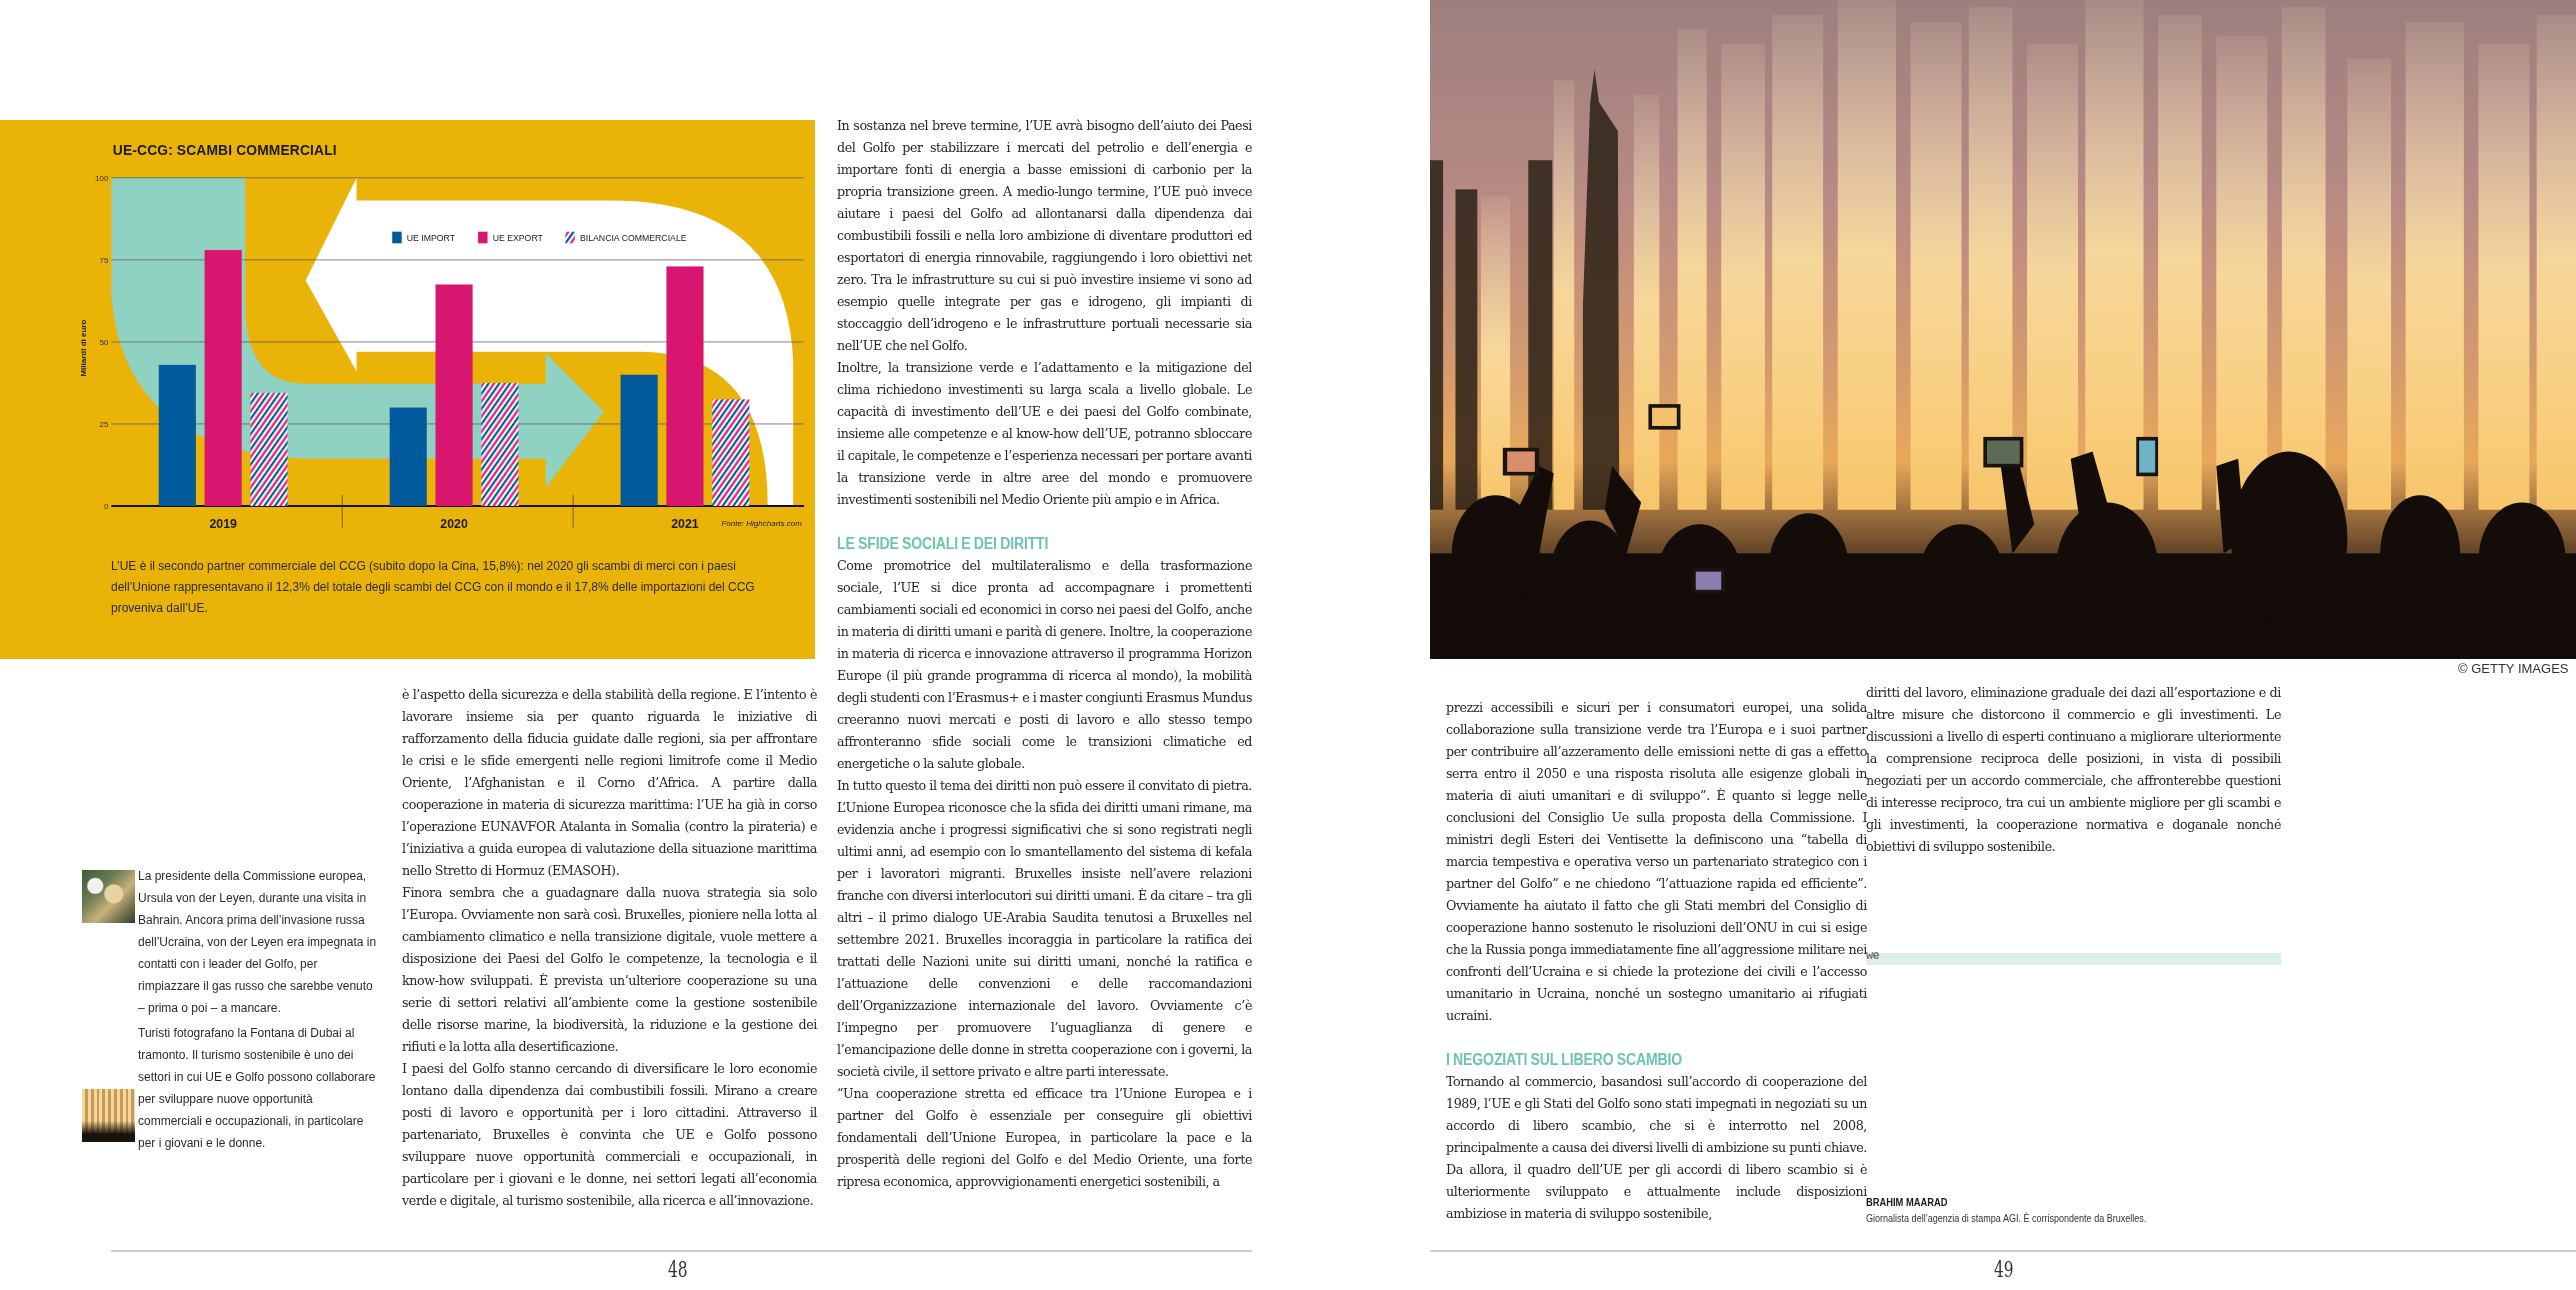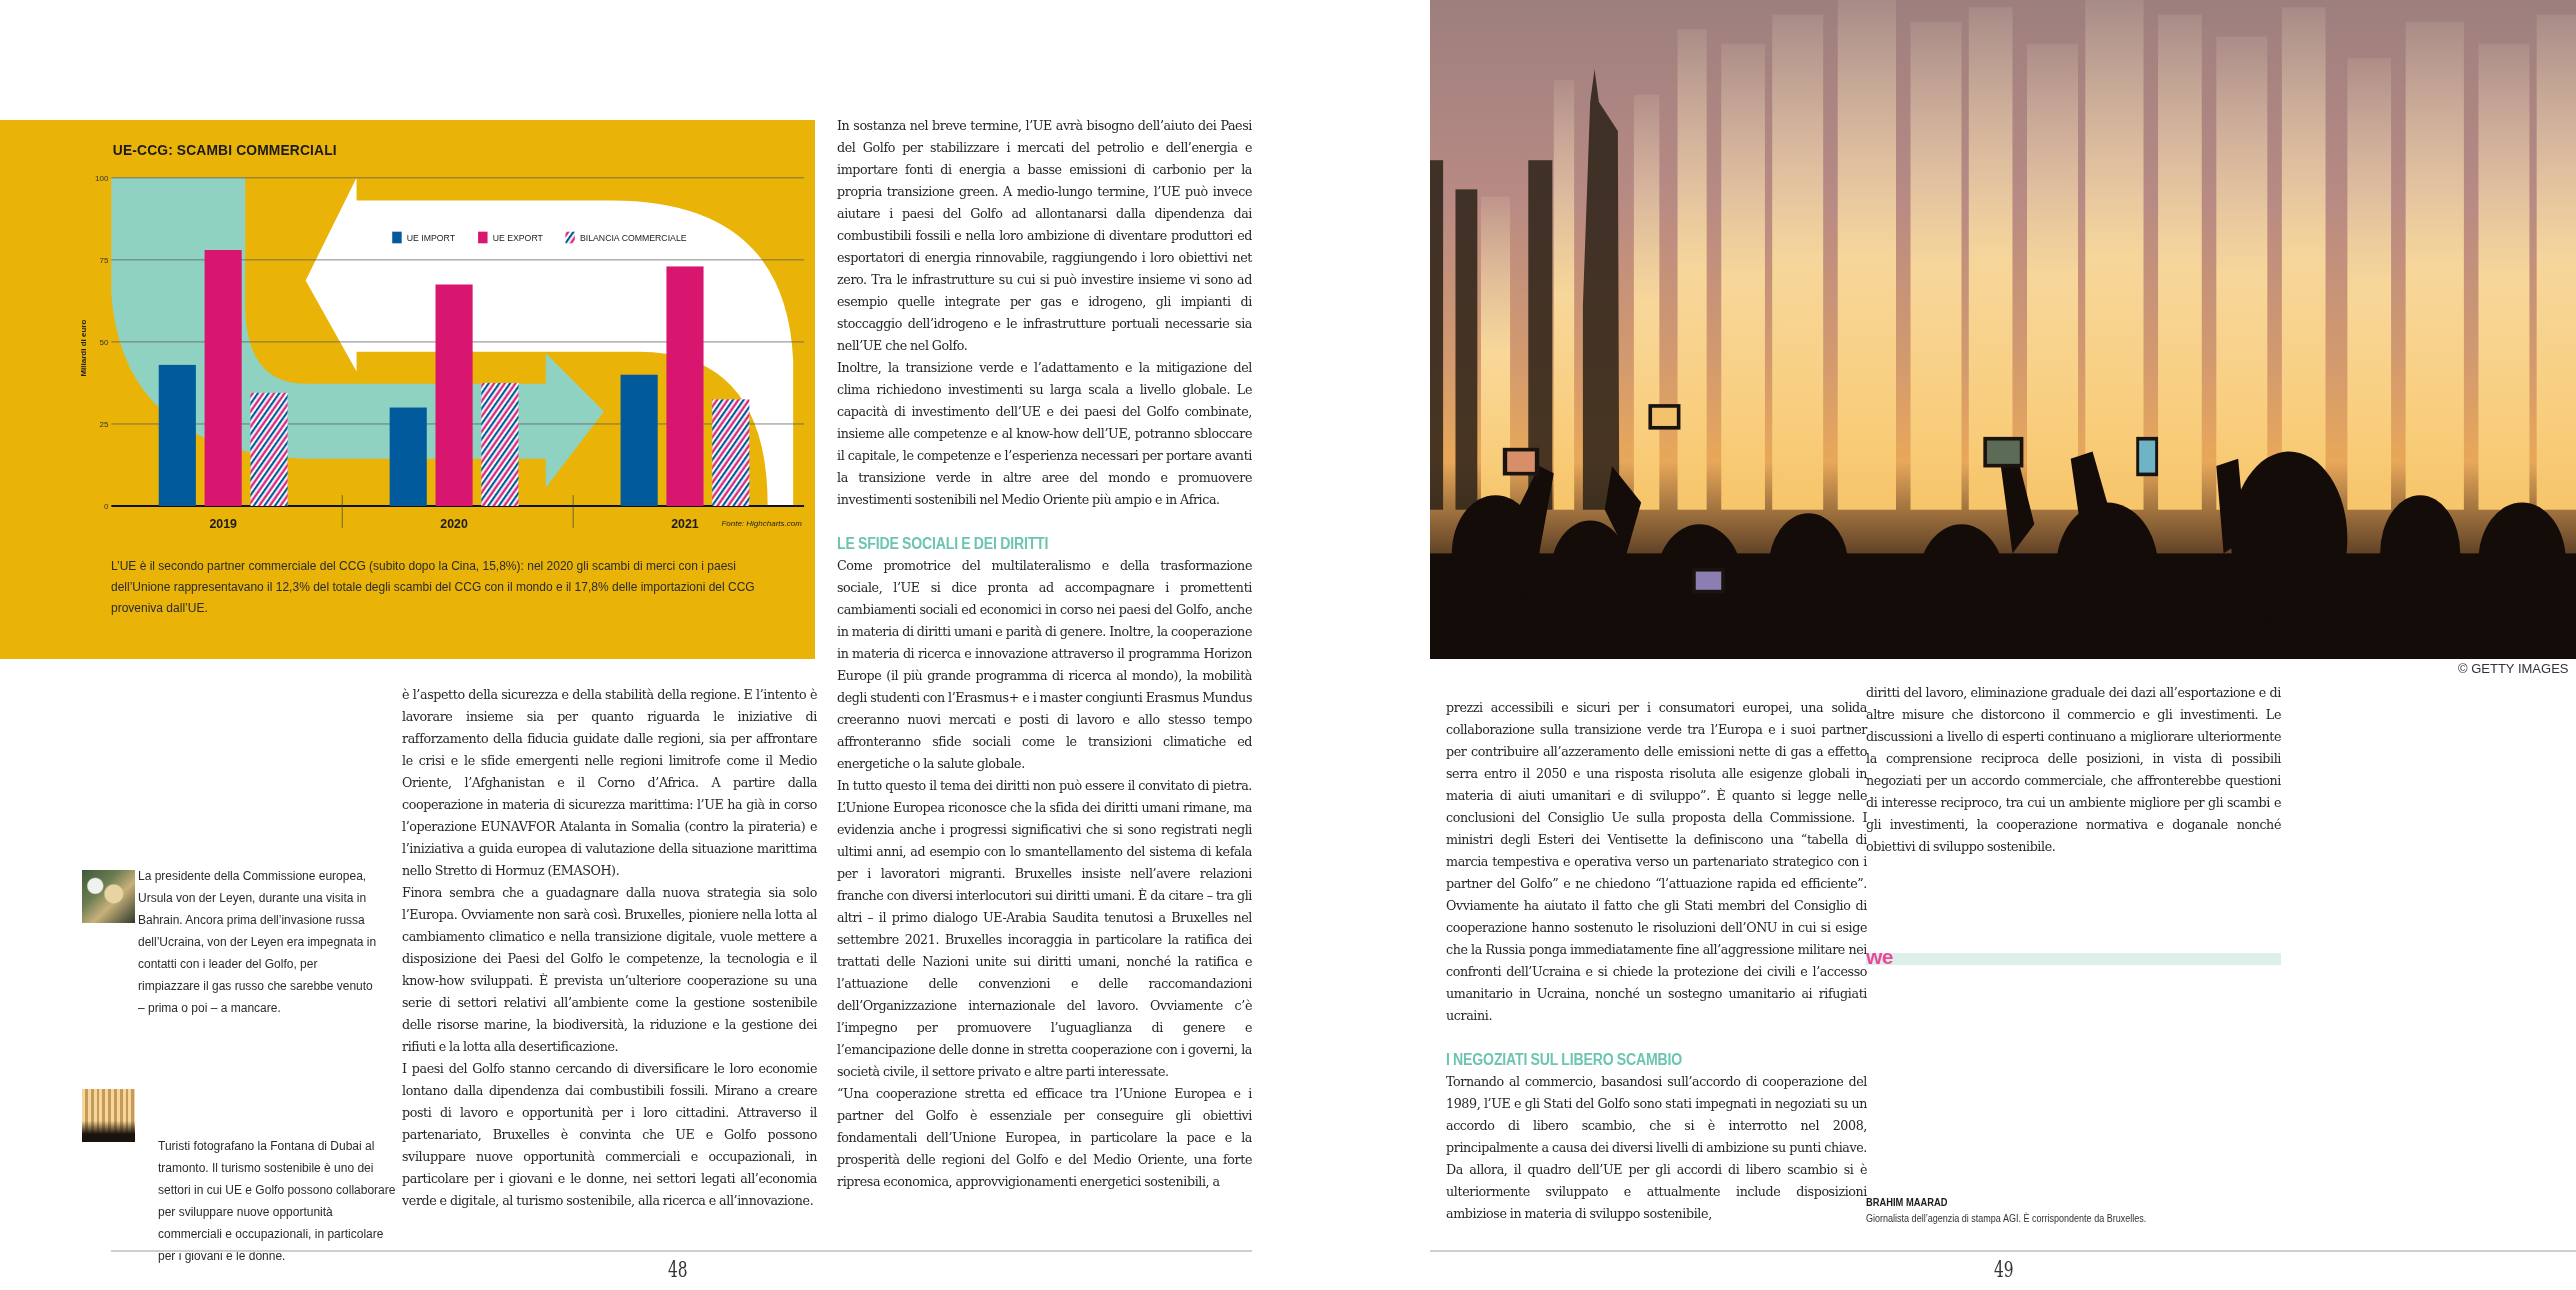--- a/index.html
+++ b/index.html
@@ -38,22 +38,22 @@
   
   .rule { position:absolute; height:1.5px; background:#cfcfcf; }
   .page-num { position:absolute; font-family:"DejaVu Serif", serif; font-size:22px; color:#333;
               transform:scaleX(0.7); transform-origin:left top; }
   
   #photo { position:absolute; left:1430px; top:0; width:1146px; height:659px; overflow:hidden;
            background: linear-gradient(180deg, #9d7f7e 0%, #b88a84 30%, #d39a6e 55%, #e8a85a 70%, #3b2618 88%, #120b08 100%); }
   #photo-credit { position:absolute; left:2458px; top:661px; font-family:"Liberation Sans", sans-serif; font-size:13px; color:#333; }
   
   #we-bar { position:absolute; left:1866px; top:953px; width:415px; height:12.4px; background:#dcefe9; }
-  #we-logo { position:absolute; left:1866px; top:947px; font-family:Liberation Sans, sans-serif; font-weight:bold;
-             font-size:21px; color:#ec4899; letter-spacing:-0.7px; line-height:19px; }
+  #we-logo { position:absolute; left:1866px; top:947px; font-family:Liberation Mono, monospace; font-weight:bold;
+             font-size:12px; color:#737373; letter-spacing:-0.7px; line-height:19px; }
   #author-name { position:absolute; left:1866px; top:1196px; font-family:"Liberation Sans", sans-serif; font-weight:bold;
                  font-size:11px; color:#1b1b1b; transform:scaleX(0.85); transform-origin:left; }
   #author-bio { position:absolute; left:1866px; top:1212px; font-family:"Liberation Sans", sans-serif; font-size:11px;
                 color:#333; transform:scaleX(0.82); transform-origin:left; white-space:nowrap; }
 </style>
 </head>
 <body>
 
 <div id="chart-panel">
   <svg id="chart-svg" width="815" height="430" viewBox="0 0 1120 590" xmlns="http://www.w3.org/2000/svg">
@@ -112,21 +112,21 @@
         <text x="797" y="166" class="legend-label">BILANCIA COMMERCIALE</text>
       </g>
     <text class="source" x="1102" y="557" text-anchor="end">Fonte: Highcharts.com</text>
   </svg>
   <div id="chart-caption">L’UE è il secondo partner commerciale del CCG (subito dopo la Cina, 15,8%): nel 2020 gli scambi di merci con i paesi dell’Unione rappresentavano il 12,3% del totale degli scambi del CCG con il mondo e il 17,8% delle importazioni del CCG proveniva dall’UE.</div>
 </div>
 
 <div class="thumb" id="thumb-1"></div>
 <div class="photo-cap" style="top:865px;">La presidente della Commissione europea, Ursula von der Leyen, durante una visita in Bahrain. Ancora prima dell’invasione russa dell’Ucraina, von der Leyen era impegnata in contatti con i leader del Golfo, per rimpiazzare il gas russo che sarebbe venuto – prima o poi – a mancare.</div>
 <div class="thumb" id="thumb-2"></div>
-<div class="photo-cap" style="top:1135px;margin-left:20px;">Turisti fotografano la Fontana di Dubai al tramonto. Il turismo sostenibile è uno dei settori in cui UE e Golfo possono collaborare per sviluppare nuove opportunità commerciali e occupazionali, in particolare per i giovani e le donne.</div>
+<div class="photo-cap" style="top:1022px;">Turisti fotografano la Fontana di Dubai al tramonto. Il turismo sostenibile è uno dei settori in cui UE e Golfo possono collaborare per sviluppare nuove opportunità commerciali e occupazionali, in particolare per i giovani e le donne.</div>
 
 <div class="col" id="left-col-a" style="left:402px; top:684px; width:415px;">
   <p>è l’aspetto della sicurezza e della stabilità della regione. E l’intento è lavorare insieme sia per quanto riguarda le iniziative di rafforzamento della fiducia guidate dalle regioni, sia per affrontare le crisi e le sfide emergenti nelle regioni limitrofe come il Medio Oriente, l’Afghanistan e il Corno d’Africa. A partire dalla cooperazione in materia di sicurezza marittima: l’UE ha già in corso l’operazione EUNAVFOR Atalanta in Somalia (contro la pirateria) e l’iniziativa a guida europea di valutazione della situazione marittima nello Stretto di Hormuz (EMASOH).</p>
   <p>Finora sembra che a guadagnare dalla nuova strategia sia solo l’Europa. Ovviamente non sarà così. Bruxelles, pioniere nella lotta al cambiamento climatico e nella transizione digitale, vuole mettere a disposizione dei Paesi del Golfo le competenze, la tecnologia e il know-how sviluppati. È prevista un’ulteriore cooperazione su una serie di settori relativi all’ambiente come la gestione sostenibile delle risorse marine, la biodiversità, la riduzione e la gestione dei rifiuti e la lotta alla desertificazione.</p>
   <p>I paesi del Golfo stanno cercando di diversificare le loro economie lontano dalla dipendenza dai combustibili fossili. Mirano a creare posti di lavoro e opportunità per i loro cittadini. Attraverso il partenariato, Bruxelles è convinta che UE e Golfo possono sviluppare nuove opportunità commerciali e occupazionali, in particolare per i giovani e le donne, nei settori legati all’economia verde e digitale, al turismo sostenibile, alla ricerca e all’innovazione.</p>
 </div>
 
 <div class="col" id="left-col-b" style="left:837px; top:115px; width:415px;">
   <p>In sostanza nel breve termine, l’UE avrà bisogno dell’aiuto dei Paesi del Golfo per stabilizzare i mercati del petrolio e dell’energia e importare fonti di energia a basse emissioni di carbonio per la propria transizione green. A medio-lungo termine, l’UE può invece aiutare i paesi del Golfo ad allontanarsi dalla dipendenza dai combustibili fossili e nella loro ambizione di diventare produttori ed esportatori di energia rinnovabile, raggiungendo i loro obiettivi net zero. Tra le infrastrutture su cui si può investire insieme vi sono ad esempio quelle integrate per gas e idrogeno, gli impianti di stoccaggio dell’idrogeno e le infrastrutture portuali necessarie sia nell’UE che nel Golfo.</p>
   <p>Inoltre, la transizione verde e l’adattamento e la mitigazione del clima richiedono investimenti su larga scala a livello globale. Le capacità di investimento dell’UE e dei paesi del Golfo combinate, insieme alle competenze e al know-how dell’UE, potranno sbloccare il capitale, le competenze e l’esperienza necessari per portare avanti la transizione verde in altre aree del mondo e promuovere investimenti sostenibili nel Medio Oriente più ampio e in Africa.</p>

